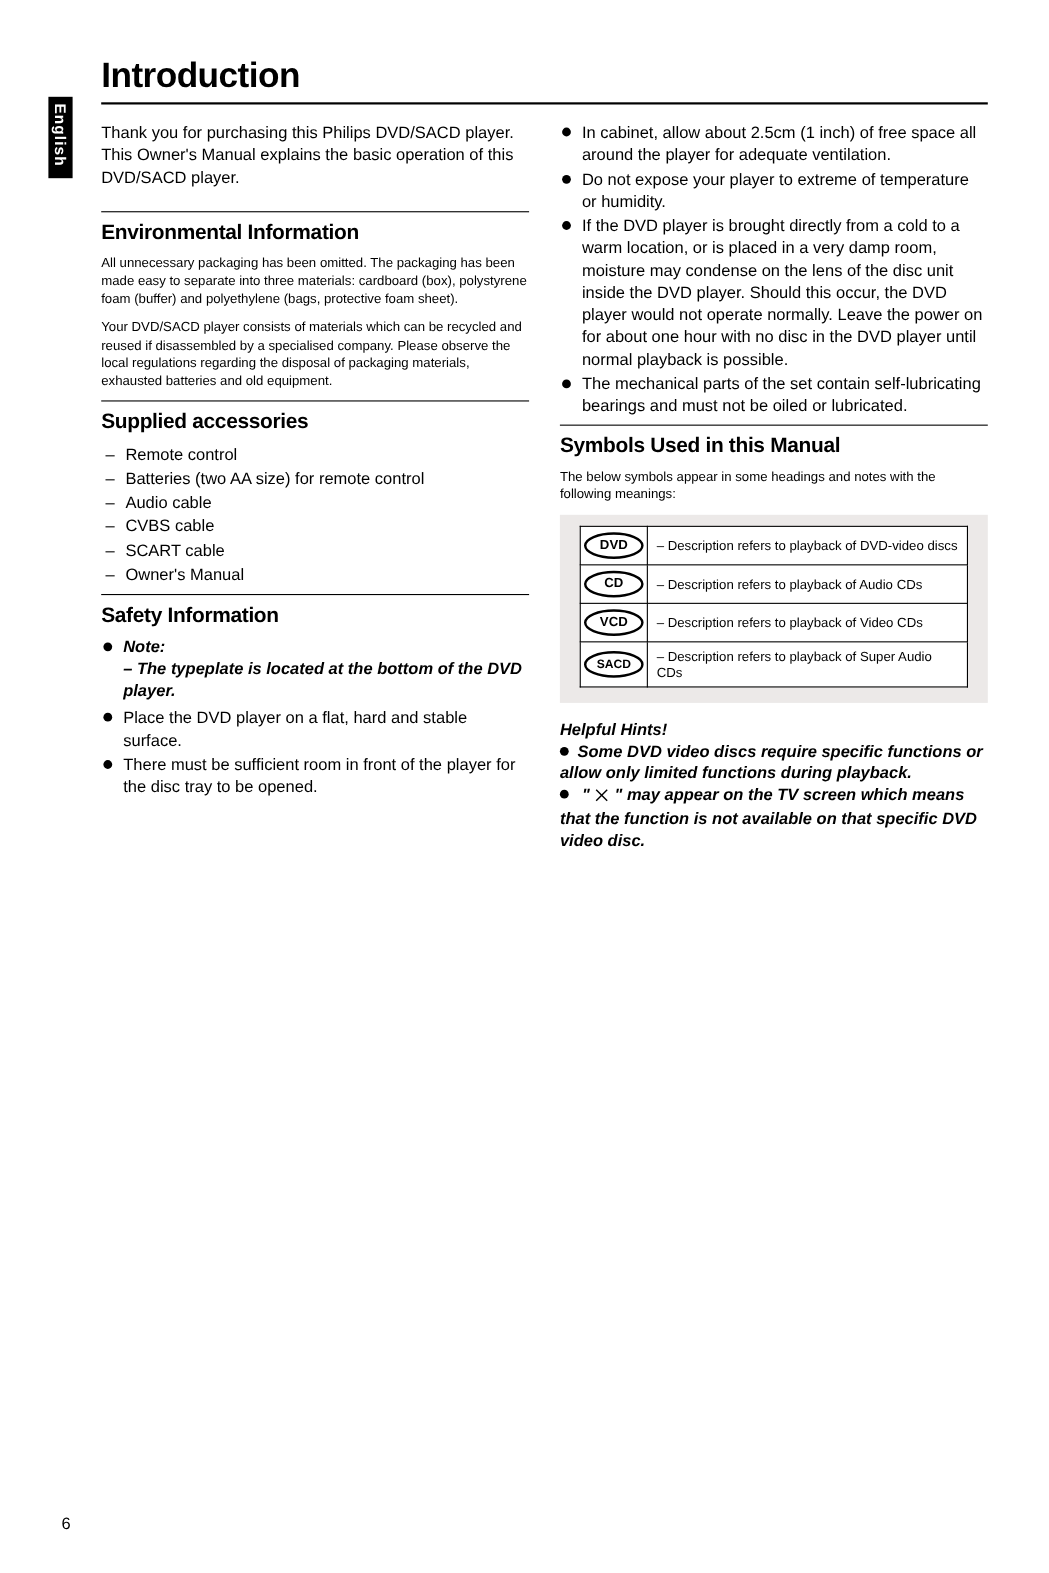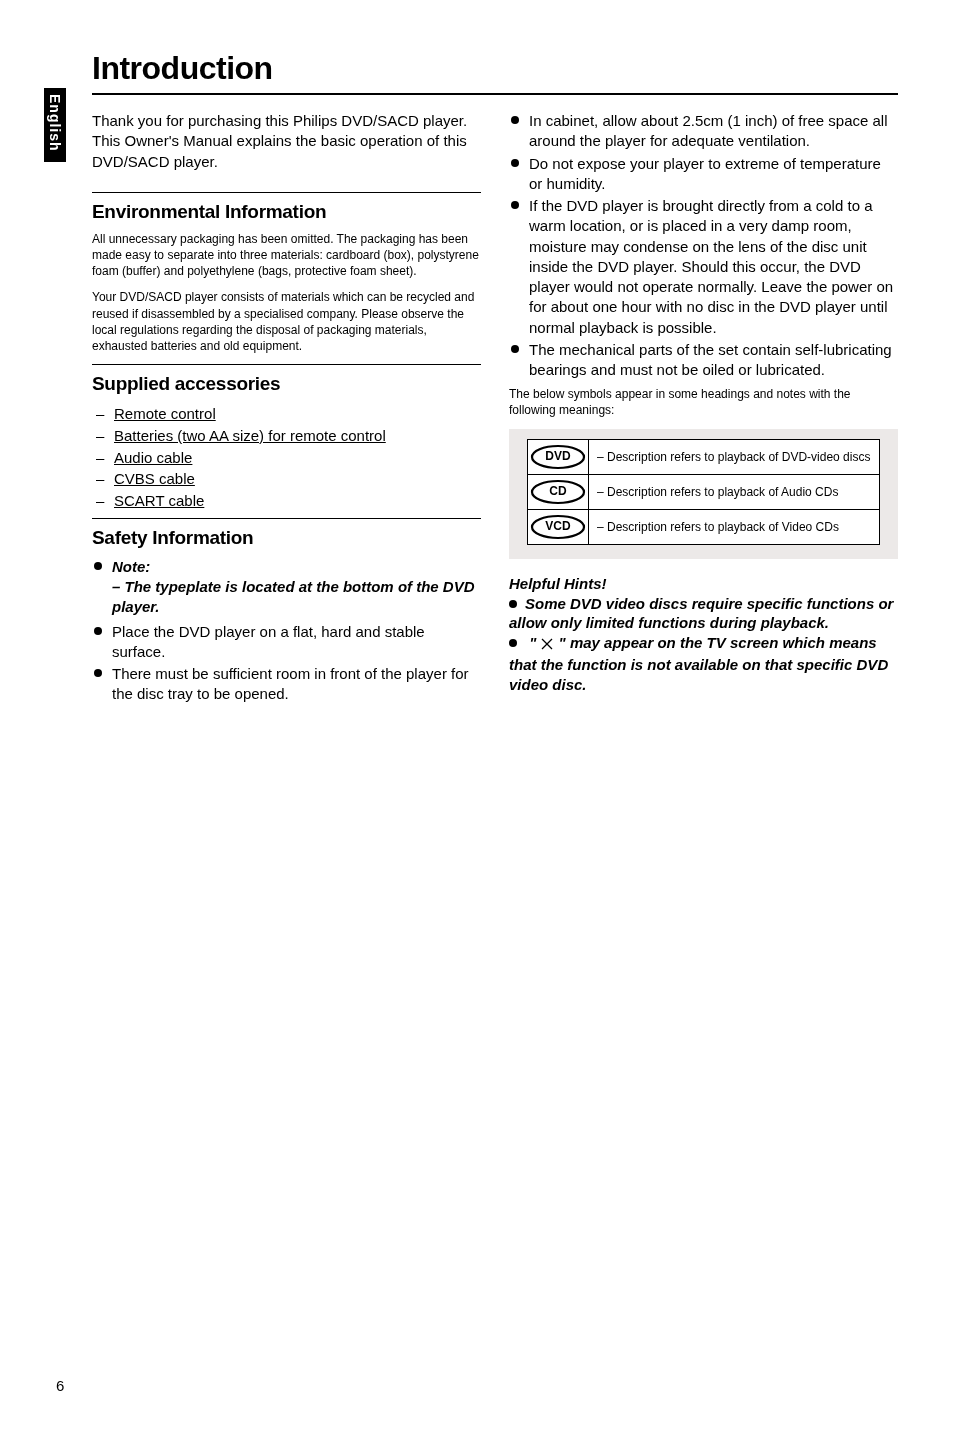--- a/index.html
+++ b/index.html
@@ -36,21 +36,21 @@
     font-size: 19px;
     font-weight: bold;
     border-top: 1.5px solid #000;
     padding-top: 8px;
     margin-top: 6px;
     margin-bottom: 8px;
     letter-spacing: -0.3px;
   }
   p.body { font-size: 12px; line-height: 1.35; font-weight: 300; margin-bottom: 10px; }
   ul.dash { list-style: none; padding-left: 0; margin-bottom: 6px; }
-  ul.dash li { font-size: 15px; line-height: 1.45; font-weight: 300; padding-left: 22px; position: relative; text-decoration: underline; }
+  ul.dash li { font-size: 15px; line-height: 1.45; font-weight: 300; padding-left: 22px; position: relative; }
   ul.dash li::before { content: "–"; position: absolute; left: 4px; top: 0; }
   ul.bul { list-style: none; padding-left: 0; margin-bottom: 6px; }
   ul.bul > li { font-size: 15px; line-height: 1.35; font-weight: 300; padding-left: 20px; position: relative; margin-bottom: 2px; }
   ul.bul > li::before { content: ""; position: absolute; left: 2px; top: 5px; width: 8px; height: 8px; background: #000; border-radius: 50%; }
   .note-block { font-size: 15px; line-height: 1.35; padding-left: 20px; margin-top: 2px; margin-bottom: 4px;}
   .note-label { font-weight: bold; font-style: italic; }
   .note-text { font-weight: bold; font-style: italic; }
   .bold { font-weight: bold; }
   .symbols-outer {
     background: #ece9e8;
@@ -96,20 +96,21 @@
       <p class="body">All unnecessary packaging has been omitted. The packaging has been made easy to separate into three materials: cardboard (box), polystyrene foam (buffer) and polyethylene (bags, protective foam sheet).</p>
       <p class="body">Your DVD/SACD player consists of materials which can be recycled and reused if disassembled by a specialised company. Please observe the local regulations regarding the disposal of packaging materials, exhausted batteries and old equipment.</p>
 
       <h2 class="sect">Supplied accessories</h2>
       <ul class="dash">
         <li>Remote control</li>
         <li>Batteries (two AA size) for remote control</li>
         <li>Audio cable</li>
         <li>CVBS cable</li>
         <li>SCART cable</li>
+        <li>Owner's Manual</li>
       </ul>
 
       <h2 class="sect">Safety Information</h2>
       <ul class="bul">
         <li>
           <div class="note-block" style="padding-left:0;">
             <span class="note-label">Note:</span><br>
             <span class="note-text">–   The typeplate is located at the bottom of the DVD player.</span>
           </div>
         </li>
@@ -119,20 +120,21 @@
     </div>
 
     <div class="col">
       <ul class="bul">
         <li>In cabinet, allow about 2.5cm (1 inch) of free space all around the player for adequate ventilation.</li>
         <li>Do not expose your player to extreme of temperature or humidity.</li>
         <li>If the DVD player is brought directly from a cold to a warm location, or is placed in a very damp room, moisture may condense on the lens of the disc unit inside the DVD player. Should this occur, the DVD player would not operate normally. Leave the power on for about one hour with no disc in the DVD player until normal playback is possible.</li>
         <li>The mechanical parts of the set contain self-lubricating bearings and must not be oiled or lubricated.</li>
       </ul>
 
+      <h2 class="sect">Symbols Used in this Manual</h2>
       <p class="body">The below symbols appear in some headings and notes with the following meanings:</p>
 
       <div class="symbols-outer">
         <table class="sym">
           <tbody>
               <tr>
             <td class="icon-cell">
               <svg class="disc-svg" width="56" height="26" viewBox="0 0 56 26">
                 <ellipse cx="28" cy="13" rx="26" ry="11" fill="none" stroke="#000" stroke-width="2.2"></ellipse>
                 <text x="28" y="16" text-anchor="middle" font-family="Arial" font-weight="bold" font-size="12">DVD</text>
@@ -151,20 +153,29 @@
           </tr>
           <tr>
             <td class="icon-cell">
               <svg class="disc-svg" width="56" height="26" viewBox="0 0 56 26">
                 <ellipse cx="28" cy="13" rx="26" ry="11" fill="none" stroke="#000" stroke-width="2.2"></ellipse>
                 <text x="28" y="16" text-anchor="middle" font-family="Arial" font-weight="bold" font-size="12">VCD</text>
               </svg>
             </td>
             <td>– Description refers to playback of Video CDs</td>
           </tr>
+          <tr>
+            <td class="icon-cell">
+              <svg class="disc-svg" width="56" height="26" viewBox="0 0 56 26">
+                <ellipse cx="28" cy="13" rx="26" ry="11" fill="none" stroke="#000" stroke-width="2.2"></ellipse>
+                <text x="28" y="16" text-anchor="middle" font-family="Arial" font-weight="bold" font-size="11">SACD</text>
+              </svg>
+            </td>
+            <td>– Description refers to playback of Super Audio CDs</td>
+          </tr>
         </tbody>
           </table>
       </div>
 
       <div class="hints-block">
         <div class="hints-label">Helpful Hints!</div>
         <p class="pbul"><span>Some DVD video discs require specific functions or allow only limited functions during playback.</span></p>
         <p class="pbul">
           <span>" </span><span class="x-icon"><svg width="14" height="14" viewBox="0 0 14 14" style="vertical-align:-1px;">
                 <line x1="2" y1="2" x2="12" y2="12" stroke="#000" stroke-width="1.3"></line>

